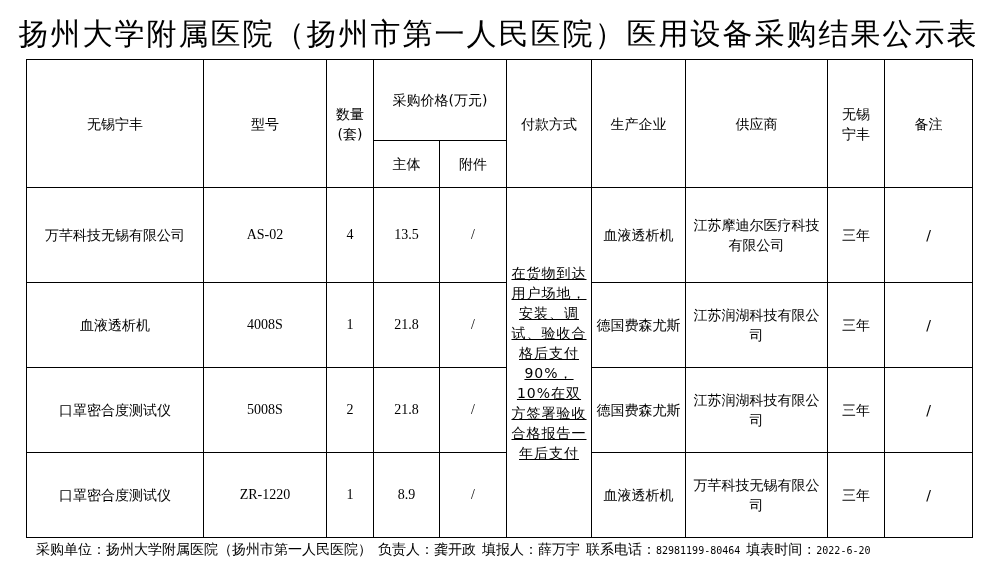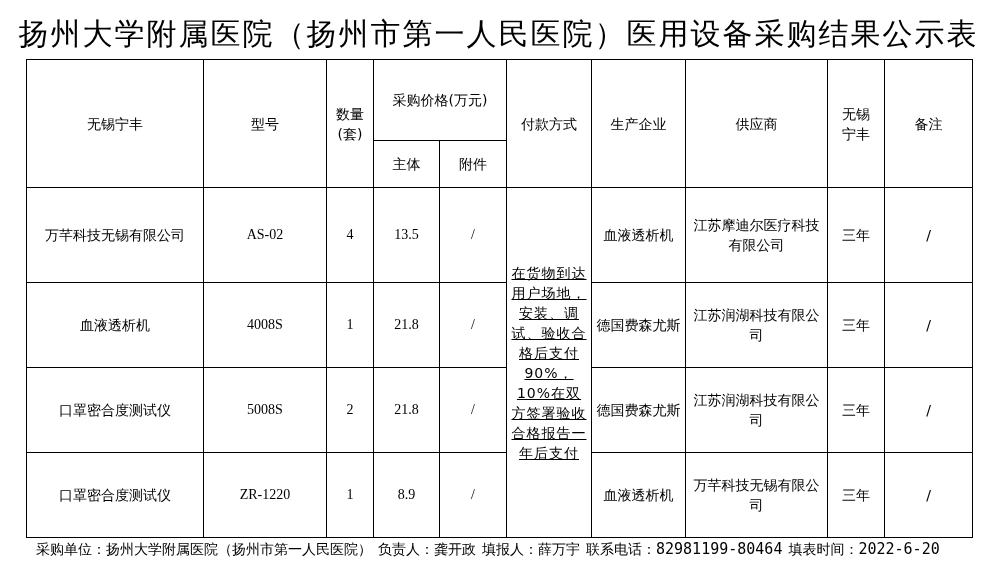--- a/index.html
+++ b/index.html
@@ -58,21 +58,21 @@
     }
     .footer {
       position: absolute;
       left: 36px;
       top: 539px;
       font-size: 14px;
       line-height: 20px;
       white-space: nowrap;
     }
     .footer span { margin-right: 6px; }
-    .footer .num { font-family: "DejaVu Sans Mono", "Liberation Mono", monospace; font-size: 15px; }
+    .footer .num { font-family: "DejaVu Sans Mono", "Liberation Mono", monospace; font-size: 10px; }
   </style>
 </head>
 <body>
 
 <div class="title">扬州大学附属医院（扬州市第一人民医院）医用设备采购结果公示表</div>
 
 <table class="grid">
   <colgroup>
     <col style="width:177px">
     <col style="width:123px">

